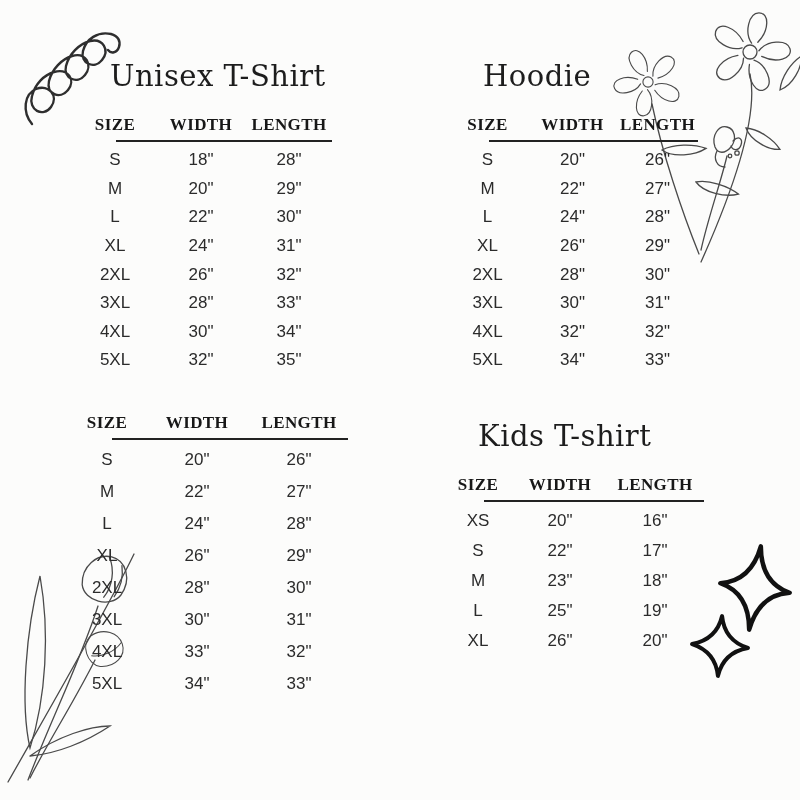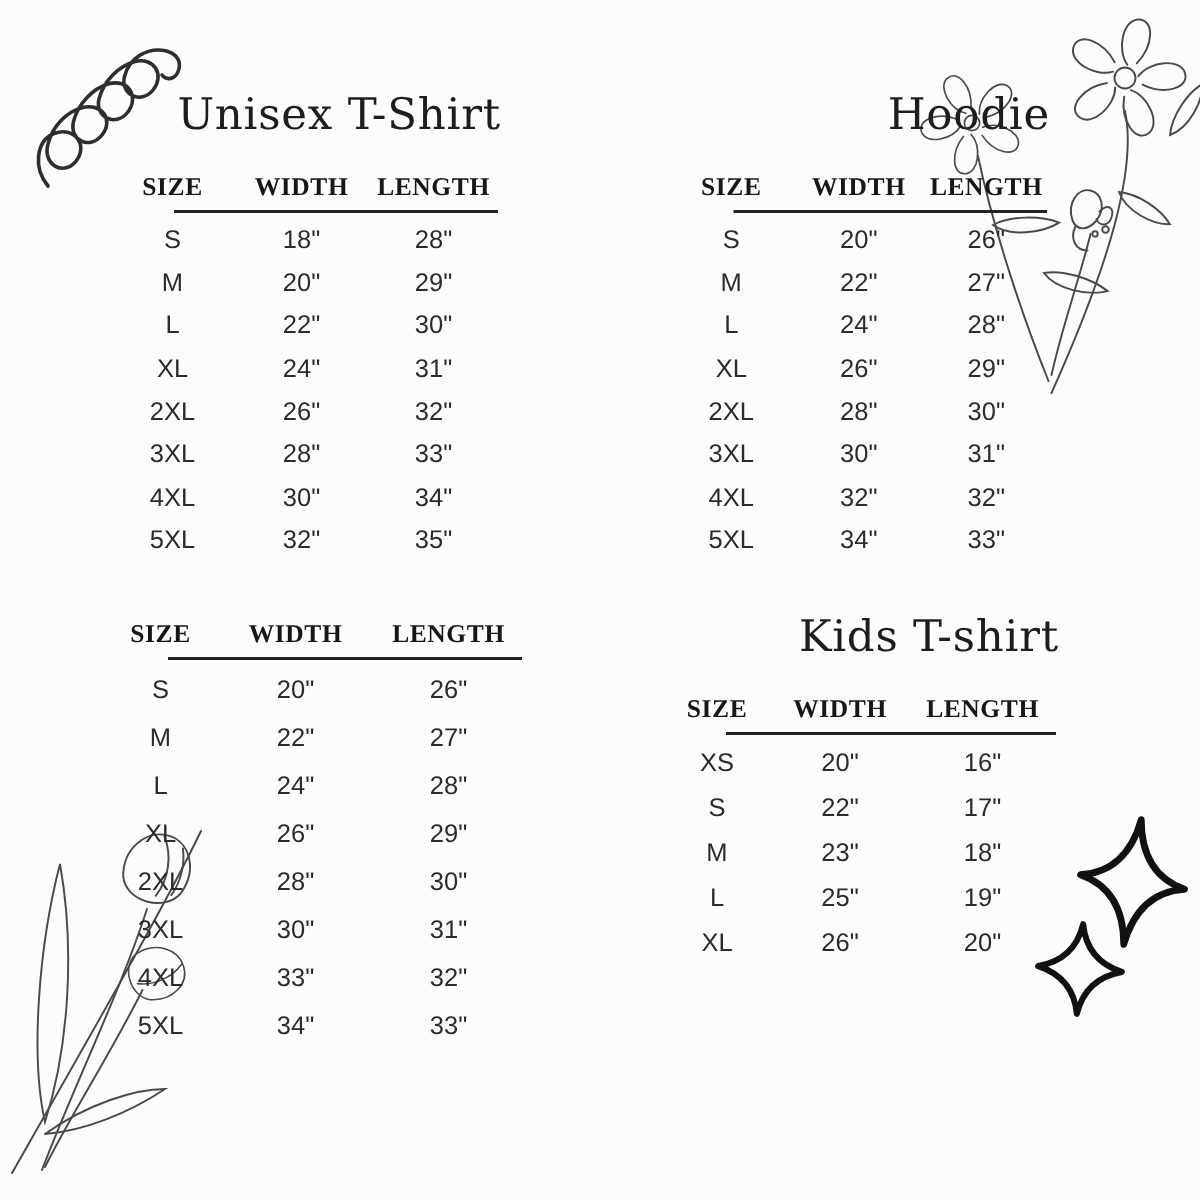--- a/index.html
+++ b/index.html
@@ -6,21 +6,21 @@
   body{
     width:800px;height:800px;position:relative;overflow:hidden;
     background:#fcfcfb;
     font-family:"Liberation Sans",sans-serif;
     color:#232323;
   }
   .chart{position:absolute;}
   .title{
     margin:0;font-family:"DejaVu Serif","Liberation Serif",serif;
     font-weight:400;font-size:29px;line-height:44px;height:44px;
-    text-align:right;padding-left:38px;color:#1d1d1d;
+    text-align:left;padding-left:38px;color:#1d1d1d;
     letter-spacing:0.5px;white-space:nowrap;
   }
   .thead,.trow{display:grid;align-items:center;}
   .thead{margin-top:16px;height:22px;}
   .thead .cell{
     font-weight:700;font-size:17px;letter-spacing:0.4px;color:#171717;
     text-align:center;
     font-family:Liberation Serif, serif;
   }
   .hrule{height:2px;background:#222;margin:4px 2px 4px 44px;}
@@ -28,21 +28,21 @@
   .unisex .thead,.unisex .trow{grid-template-columns:86px 86px 90px;}
   .hoodie .thead,.hoodie .trow{grid-template-columns:85px 85px 85px;}
   .sweat  .thead,.sweat  .trow{grid-template-columns:78px 102px 102px;}
   .kids   .thead,.kids   .trow{grid-template-columns:76px 88px 102px;}
   .unisex .trow,.hoodie .trow{height:28.6px;}
   .sweat .trow{height:32px;}
   .kids .trow{height:30px;}
   .unisex{left:72px;top:54px;width:262px;}
   .hoodie{left:445px;top:54px;width:255px;}
   .sweat{left:68px;top:396px;width:282px;}
-  .kids{left:440px;top:402px;width:266px;}
+  .kids{left:440px;top:414px;width:266px;}
   .doodle{position:absolute;pointer-events:none;}
   #spiral{left:22px;top:26px;}
   #flowers{left:600px;top:0px;}
   #tulips{left:0px;top:540px;}
   #sparkles{left:690px;top:536px;}
 </style>
 </head>
 <body>
 
 <svg id="spiral" class="doodle" width="100" height="105" viewBox="0 0 100 105" fill="none" stroke="#2e2e2e" stroke-width="2.4" stroke-linecap="round">

